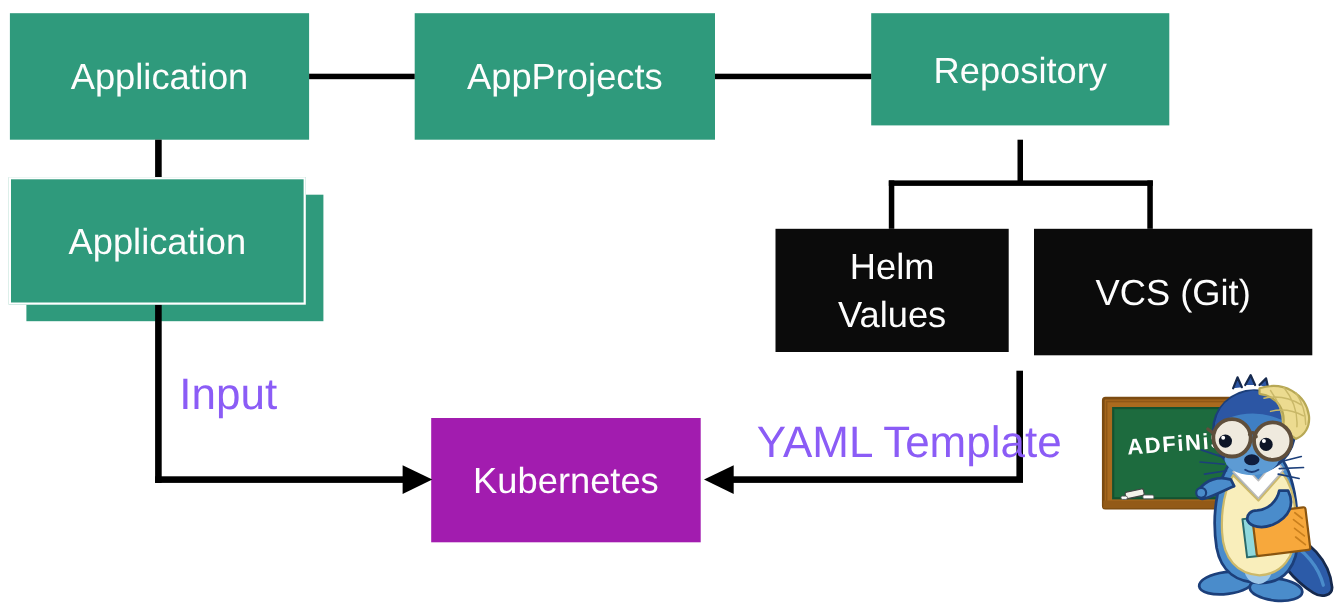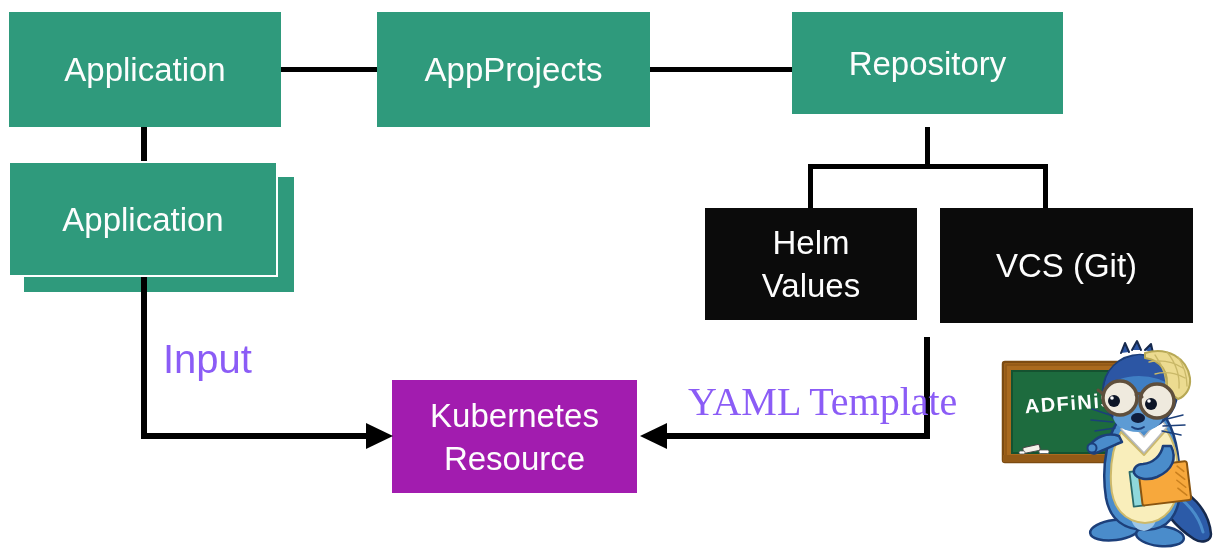--- a/index.html
+++ b/index.html
@@ -89,34 +89,33 @@
     <span>Helm</span>
     <span>Values</span>
   </div>
 
   <div class="node black" style="left:940px; top:208px; width:253px; height:115px;">
     <span>VCS (Git)</span>
   </div>
 
   <div class="node blue" style="left:392px; top:380px; width:245px; height:113px;">
     <span>Kubernetes</span>
-    <span>Resource</span>
   </div>
 
   <div class="line" style="left:141px; top:433px; width:227px; height:6px;"></div>
   <div class="arrow-right" style="left:366px; top:423px;"></div>
 
   <div class="line" style="left:924px; top:337px; width:6px; height:99px;"></div>
   <div class="line" style="left:664px; top:433px; width:266px; height:6px;"></div>
   <div class="arrow-left" style="left:640px; top:423px;"></div>
 
   <div class="edge-label" style="left:163px; top:338px;">
     <div>Input</div>
   </div>
-  <div class="edge-label" style="left:688px; top:381px;font-family:Liberation Serif, serif;">YAML Template</div>
+  <div class="edge-label" style="left:688px; top:381px;">YAML Template</div>
 
   <svg class="mascot" viewBox="0 0 222 214">
 
     <g>
       <rect x="8" y="24" width="149" height="100" rx="2" fill="#aa6a1e" stroke="#7c4b11" stroke-width="2.5"></rect>
       <rect x="11" y="27" width="143" height="94" fill="none" stroke="#8f5716" stroke-width="1.5"></rect>
       <rect x="17" y="33" width="131" height="82" fill="#1d6b3e" stroke="#145230" stroke-width="2"></rect>
       <rect x="8" y="117" width="149" height="7" fill="#935a17"></rect>
       <text x="75" y="72" text-anchor="middle" transform="rotate(-4 75 66)" font-family="Liberation Sans, sans-serif" font-size="20" font-weight="700" letter-spacing="1.5" fill="#ffffff">ADFiNiS</text>
 

